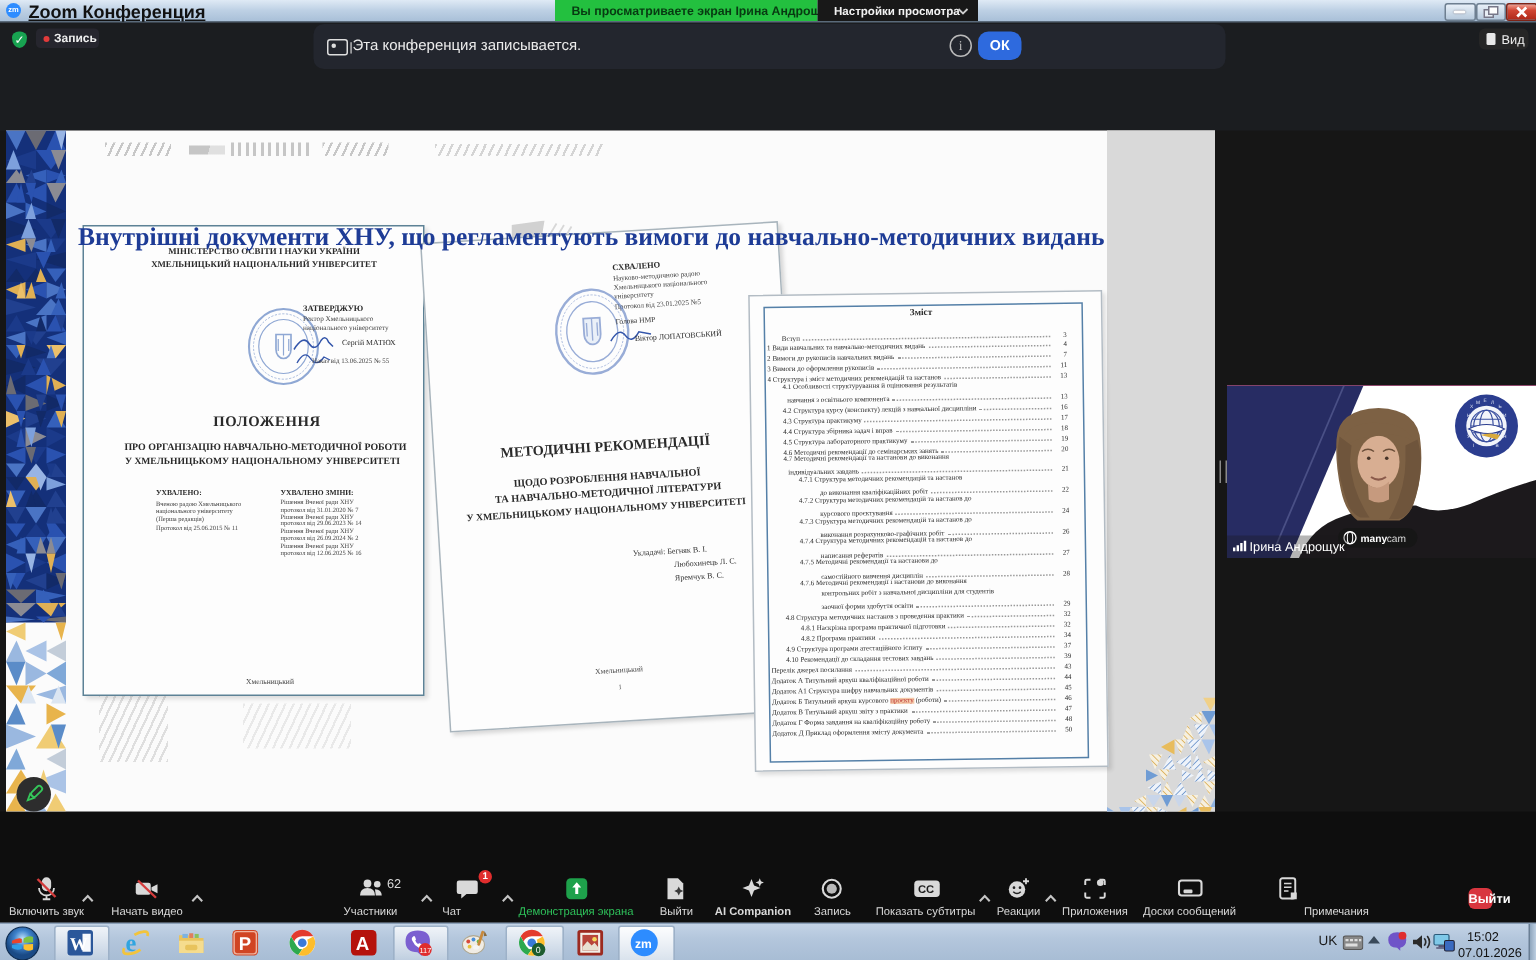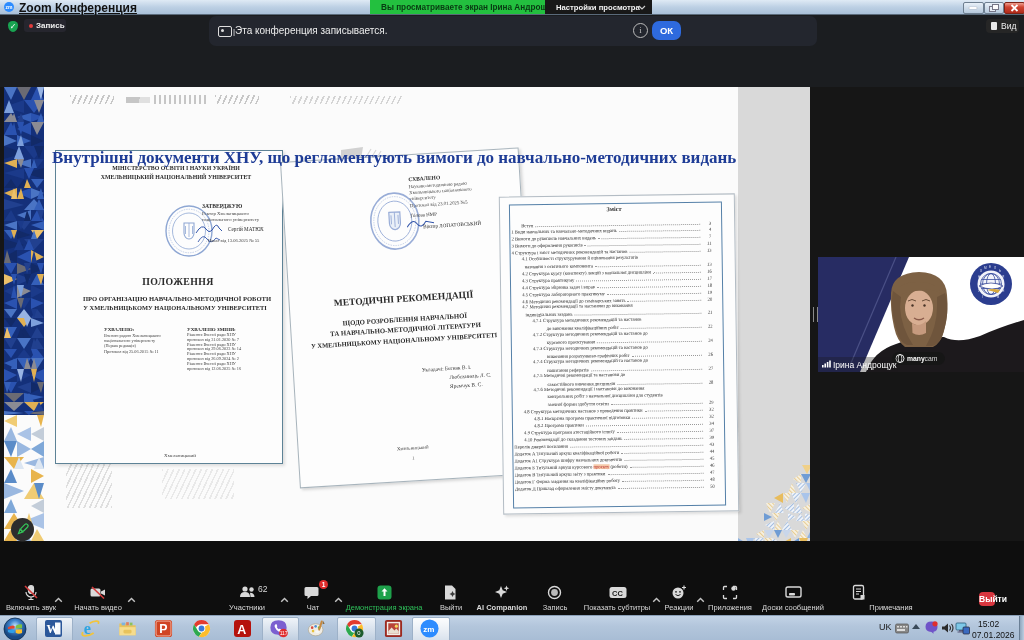--- a/index.html
+++ b/index.html
@@ -699,21 +699,21 @@
           </g>
         </svg></div>
       <div class="tbl" style="left:247px;color:#d9d9d9;">Участники</div>
       <div class="chev" style="left:280px;"><svg width="9" height="6" viewBox="0 0 9 6">
           <polyline points="1.2,4.8 4.5,1.4 7.8,4.8" fill="none" stroke="#c4c4c4" stroke-width="1.4"></polyline>
         </svg></div>
       <div class="abs" style="left:258px;top:9px;font-size:8.5px;color:#d9d9d9;">62</div>
       <div class="tbi" style="left:304px;top:9px;width:18px;height:17px;"><svg width="18" height="17" viewBox="0 0 18 17">
           <path d="M2 3 h11 a1.5 1.5 0 0 1 1.5 1.5 v6 a1.5 1.5 0 0 1 -1.5 1.5 h-6 l-3.5 3 v-3 h-1.5 a1.5 1.5 0 0 1 -1.5 -1.5 v-6 A1.5 1.5 0 0 1 2 3 Z" fill="#d9d9d9"></path>
         </svg><div style="position:absolute;right:-6px;top:-4px;width:9px;height:9px;border-radius:50%;background:#e02d2d;color:#fff;font-size:6.5px;text-align:center;line-height:9px;font-weight:bold;">1</div></div>
-      <div class="tbl" style="left:313px;color:#d9d9d9;">Чат</div>
+      <div class="tbl" style="left:301px;color:#d9d9d9;">Чат</div>
       <div class="chev" style="left:334px;"><svg width="9" height="6" viewBox="0 0 9 6">
           <polyline points="1.2,4.8 4.5,1.4 7.8,4.8" fill="none" stroke="#c4c4c4" stroke-width="1.4"></polyline>
         </svg></div>
       <div class="tbi" style="left:375px;top:9px;width:18px;height:17px;"><svg width="15" height="15" viewBox="0 0 15 15" style="margin:1px 0 0 2px;">
           <rect x="0.5" y="0.5" width="14" height="14" rx="3" fill="#1ea14b"></rect>
           <path d="M7.5 3.2 L10.5 6.6 h-2 V11 h-2 V6.6 h-2 Z" fill="#fff"></path>
         </svg></div>
       <div class="tbl" style="left:384px;color:#2ec05a;">Демонстрация экрана</div>
       <div class="tbi" style="left:442px;top:9px;width:18px;height:17px;"><svg width="16" height="17" viewBox="0 0 16 17">
           <path d="M3 1.5 h7 l3.5 3.5 v10.5 h-10.5 z" fill="#d9d9d9"></path>

